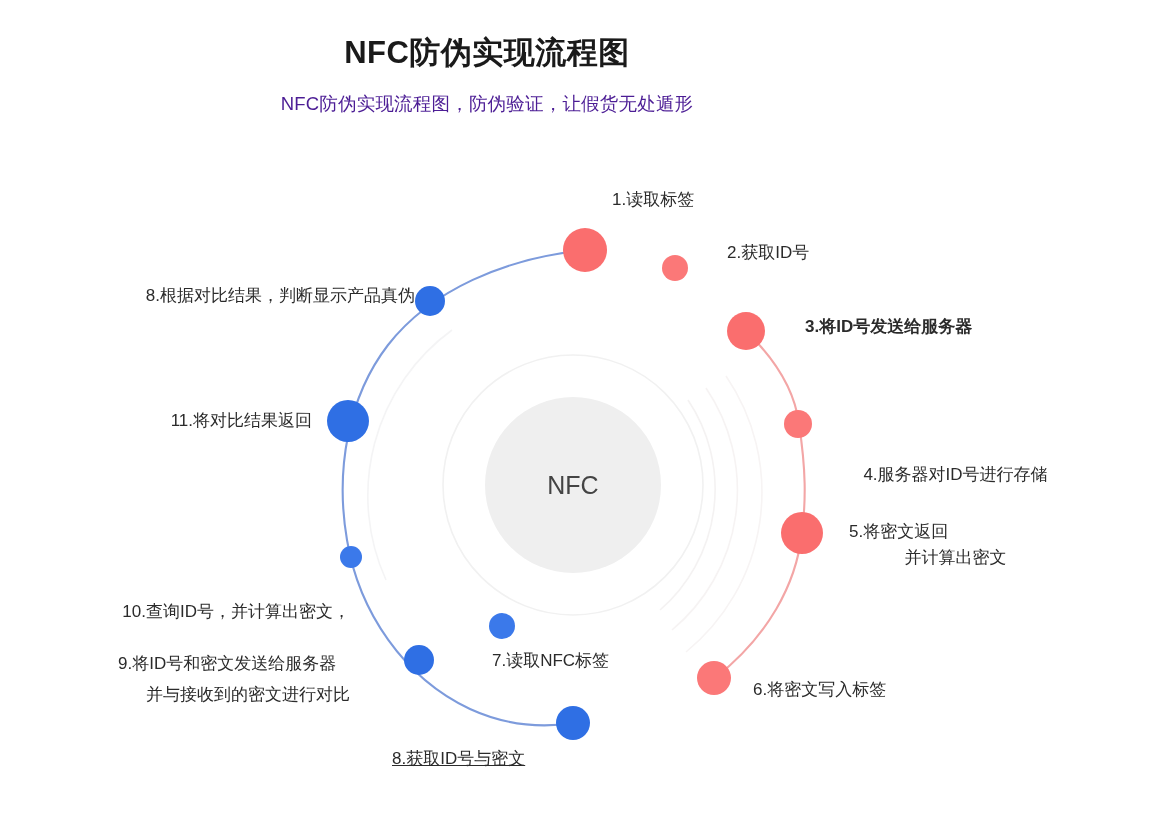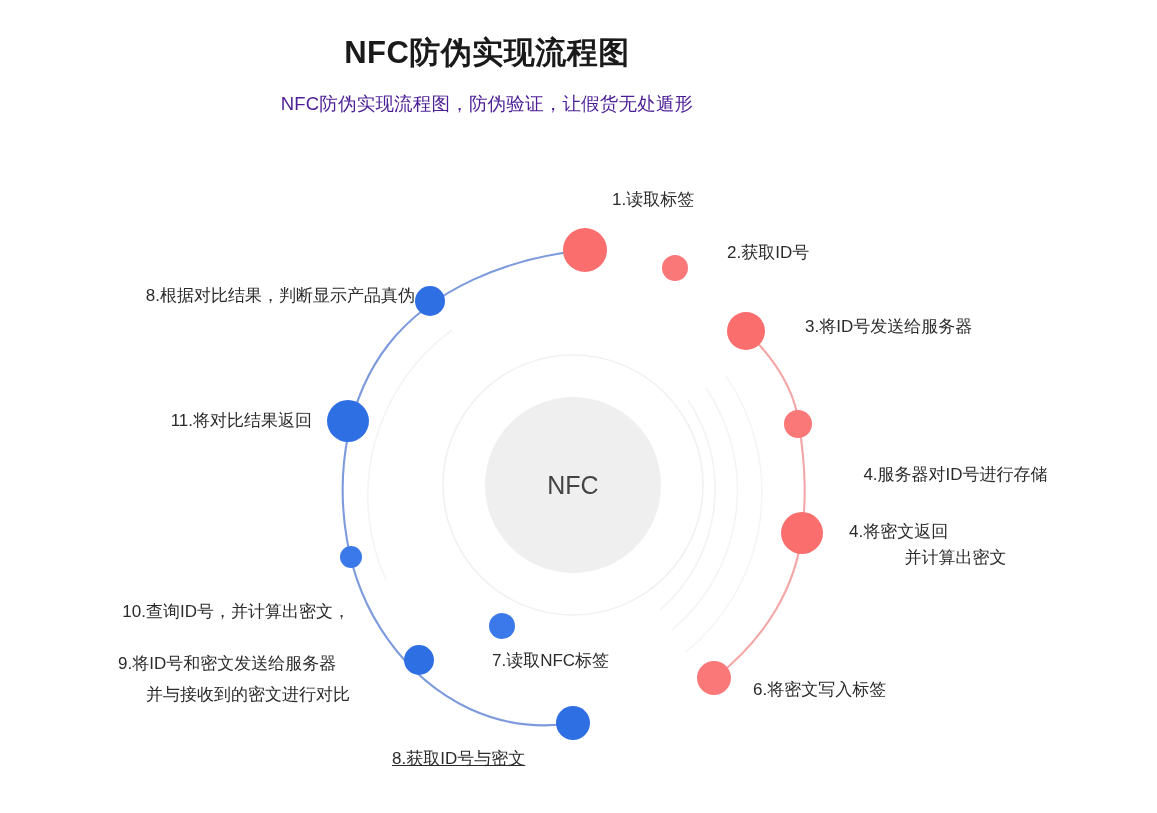--- a/index.html
+++ b/index.html
@@ -127,28 +127,28 @@
       <circle cx="351" cy="557" r="11" fill="#3b79ea"></circle>
       <circle cx="348" cy="421" r="21" fill="#2f6fe4"></circle>
       <circle cx="430" cy="301" r="15" fill="#2f6fe4"></circle>
     </g>
   </svg>
 
   <div class="step-label align-left" style="left:612px; top:186px;">1.读取标签</div>
 
   <div class="step-label align-left" style="left:716px; top:239px;margin-left:11px;">2.获取ID号</div>
 
-  <div class="step-label align-left" style="left:805px; top:313px;">3.将ID号发送给服务器</div>
+  <div class="step-label align-left" style="left:805px; top:313px;font-weight:bold;">3.将ID号发送给服务器</div>
 
   <div class="step-label align-center" style="left:838px; top:406px; width:235px;">
     <div>4.服务器对ID号进行存储</div>
     <div>并计算出密文</div>
   </div>
 
-  <div class="step-label align-left" style="left:849px; top:518px;">4.将密文返回</div>
+  <div class="step-label align-left" style="left:849px; top:518px;">5.将密文返回</div>
 
   <div class="step-label align-left" style="left:753px; top:676px;">6.将密文写入标签</div>
 
   <div class="step-label align-left" style="left:492px; top:647px;text-align:right;">7.读取NFC标签</div>
 
   <div class="step-label align-left" style="left:392px; top:745px;text-decoration:underline;">8.获取ID号与密文</div>
 
   <div class="step-label align-left" style="left:118px; top:650px;">9.将ID号和密文发送给服务器</div>
 
   <div class="step-label align-right" style="left:40px; top:543px; width:310px;">

